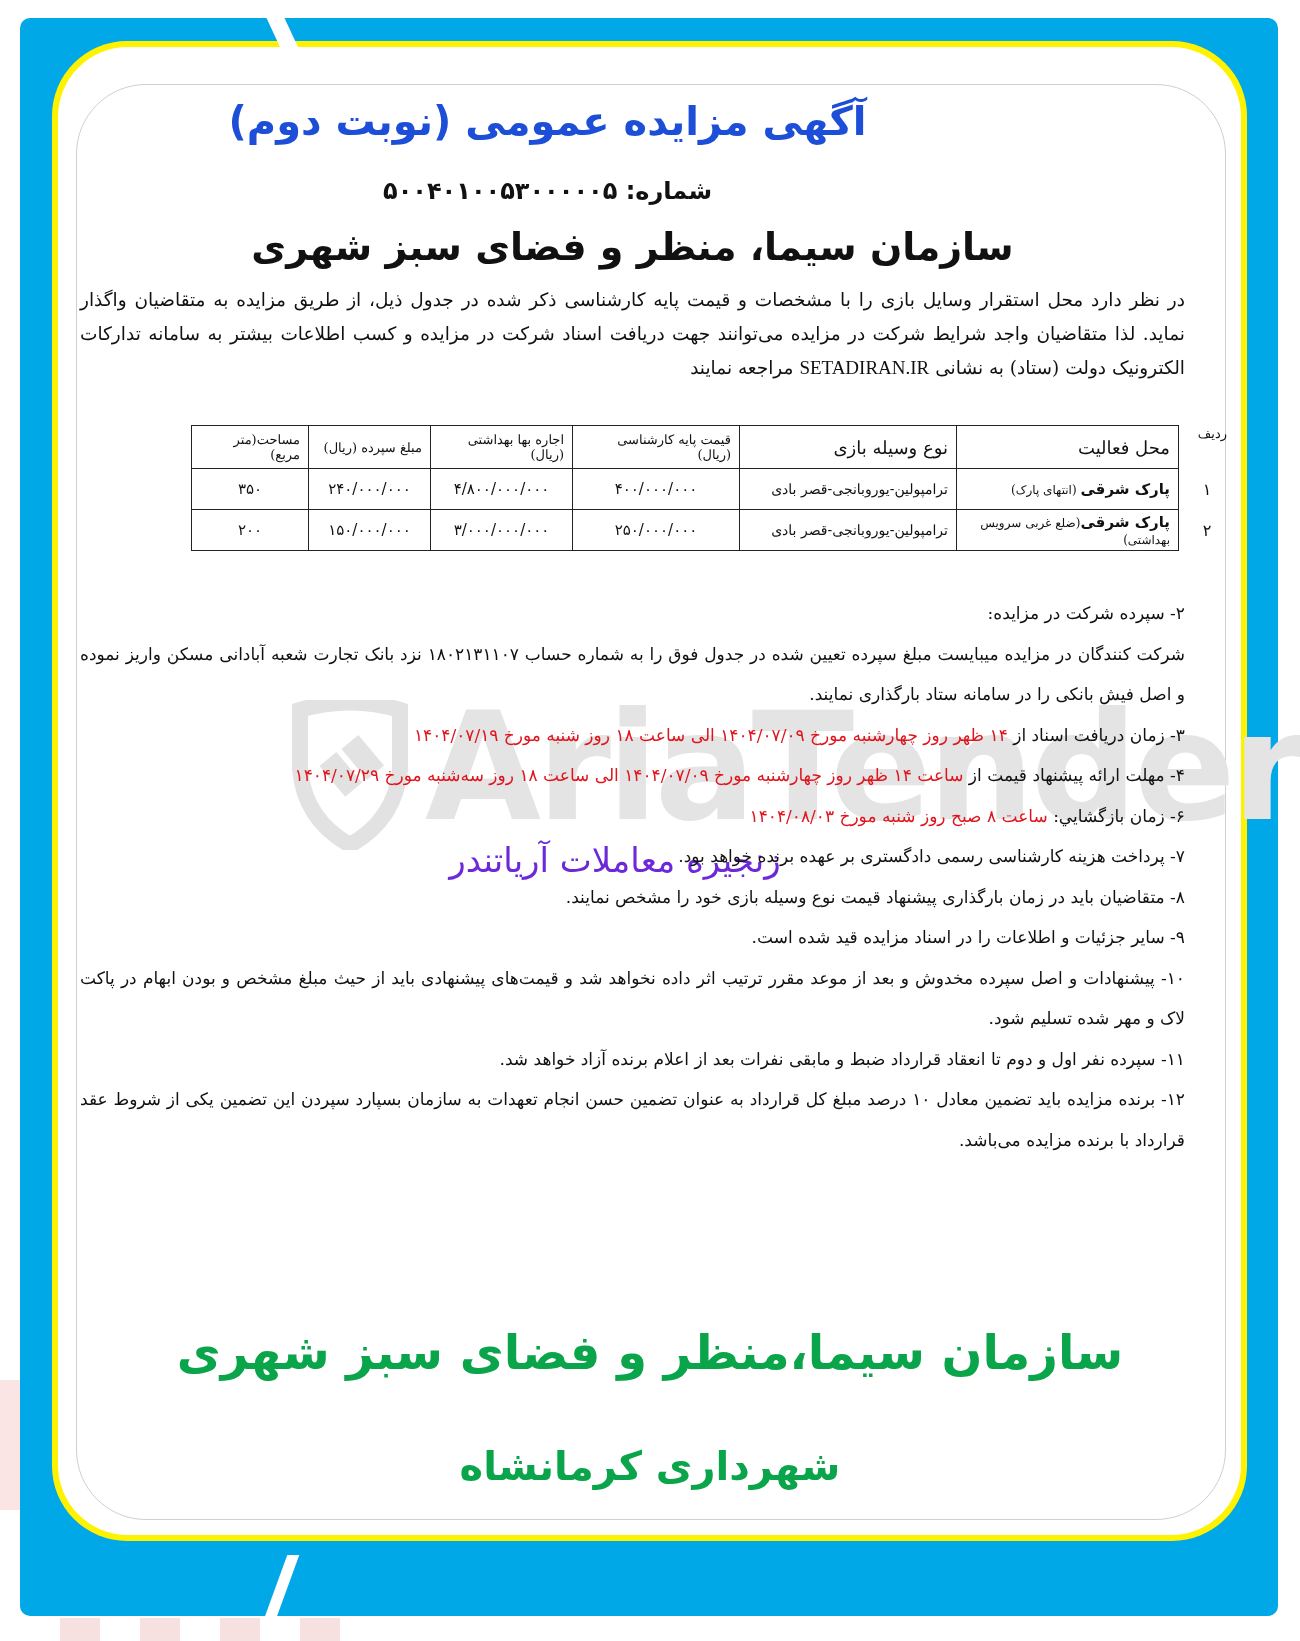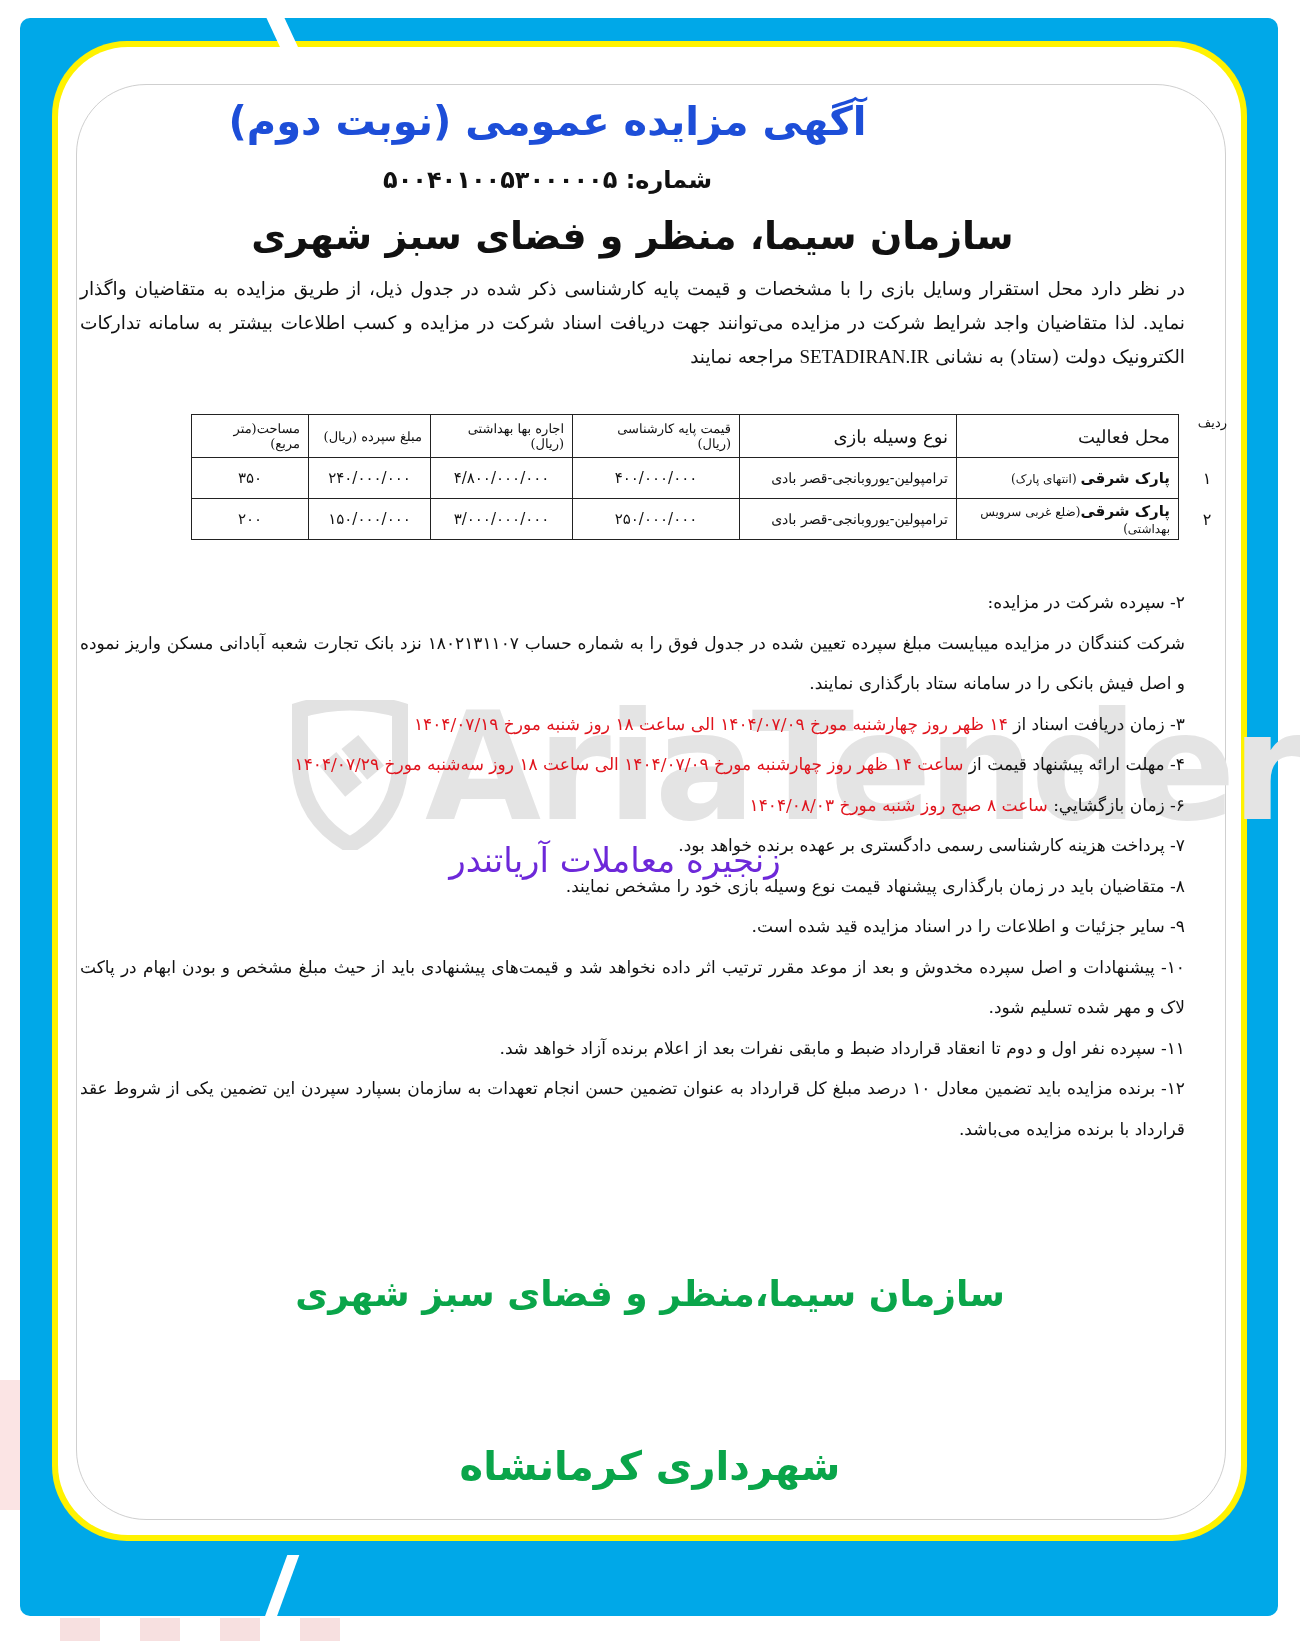--- a/index.html
+++ b/index.html
@@ -56,21 +56,21 @@
   .content {
     position: absolute; left: 80px; top: 85px; width: 1105px; z-index: 2;
     direction: rtl; text-align: right; color: #111;
   }
   .title {
     text-align: center; font-weight: bold; color: #1d4ed8;
     font-size: 40px; line-height: 56px; margin-top: 8px; margin-right: 170px;
   }
   .number {
     text-align: center; font-weight: bold; font-size: 24px; line-height: 40px;
-    margin-top: 11px; margin-right: 170px;
+    margin-top: 22px; margin-right: 170px;
   }
   .org {
     text-align: center; font-weight: bold; font-size: 38px; line-height: 60px; margin-top: 6px;
   }
   .intro {
     font-size: 18.5px; line-height: 34px; margin-top: 6px; text-align: justify;
     font-family: "DejaVu Serif", "Liberation Serif", serif;
   }
   .intro .latin { font-family: "Liberation Serif", serif; font-size: 19px; }
 
@@ -94,21 +94,21 @@
     margin-top: 42px; font-family: "DejaVu Serif", "Liberation Serif", serif;
     font-size: 17px; line-height: 40.5px; text-align: justify;
   }
   .clause { margin: 0; }
   .red { color: #e0141d; }
 
   .footer-org {
     position: absolute; left: 0; width: 1300px; text-align: center;
     color: #0aa54a; font-weight: bold; font-family: "DejaVu Sans", sans-serif; direction: rtl; z-index: 2;
   }
-  .footer-1 { top: 1264px; font-size: 36px; line-height: 60px; }
+  .footer-1 { top: 1322px; font-size: 48px; line-height: 60px; }
   .footer-2 { top: 1436px; font-size: 40px; line-height: 60px; }
 
   .corner-watermark {
     position: absolute; left: 0; top: 1380px; width: 20px; height: 130px; background: #fbe4e4; z-index: 0;
   }
   .bottom-watermark {
     position: absolute; left: 60px; top: 1618px; width: 300px; height: 23px; z-index: 0;
     display: flex; gap: 40px;
   }
   .bottom-watermark span { display:block; width: 40px; height: 23px; background: #f7e0e0; }

